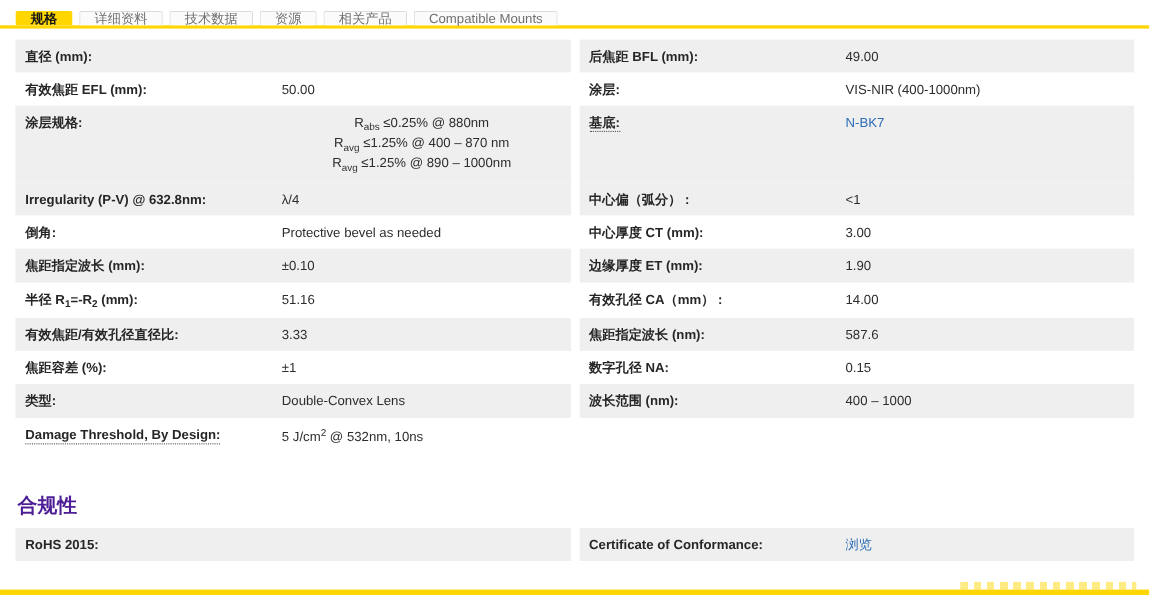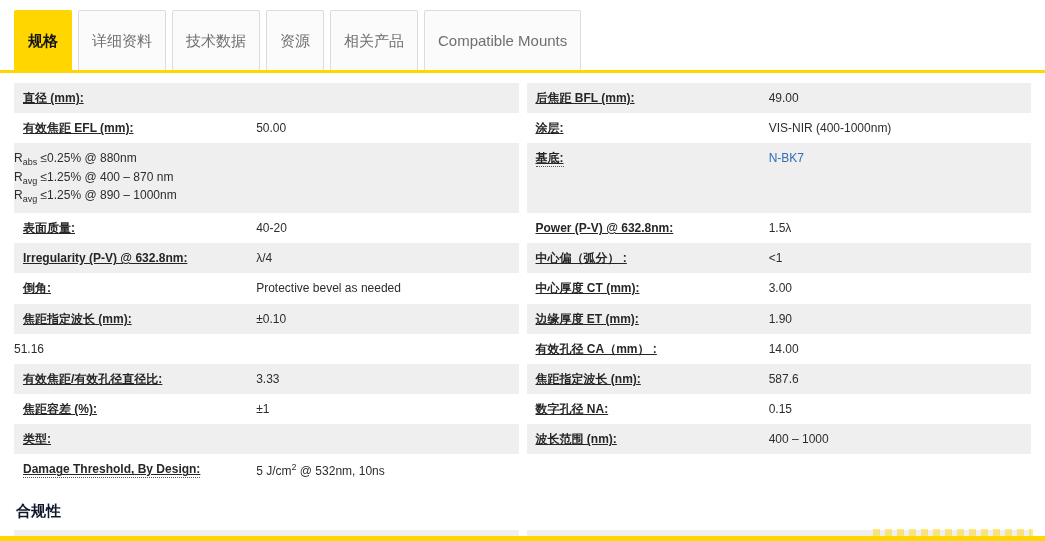--- a/index.html
+++ b/index.html
@@ -14,43 +14,43 @@
   .page{
     position:relative;width:1045px;height:541px;overflow:hidden;background:#fff;
     font-family:"Liberation Sans","DejaVu Sans",sans-serif;color:var(--text);
   }
   
   .tabbar{
     display:flex;align-items:flex-end;gap:6px;
     padding:10px 0 0 14px;border-bottom:3px solid var(--yellow);
   }
   .tab{
-    font-size:15px;line-height:1;padding:22px 13px;cursor:pointer;
+    font-size:12px;line-height:1;padding:0 13px;cursor:pointer;
     color:var(--muted);background:#fbfbfb;border:1px solid #dcdcdc;border-bottom:none;
     border-radius:2px 2px 0 0;white-space:nowrap;
   }
   .tab.active{
     background:var(--yellow);border-color:var(--yellow);color:#161616;font-weight:bold;
   }
   
   .content{margin:10px 14px 0 14px;}
   .spec-table{width:100%;}
   .row{display:flex;gap:8px;}
   .half{flex:1 1 0;display:flex;align-items:stretch;min-height:27px;background:#fff;}
   .row.gray .half{background:var(--row-gray);}
   .cell{font-size:12px;line-height:1.35;padding:7px 8px;}
   .label-cell{width:48%;padding-left:9px;}
   .value-cell{width:52%;padding-left:0;}
-  .spec-label{font-weight:600;color:#262626;text-decoration:underline;}
+  .spec-label{font-weight:600;color:#262626;}
   .tt{border-bottom:1px dotted #555;padding-bottom:1px;cursor:help;text-align:center;}
   .lnk{color:var(--link);text-decoration:none;cursor:pointer;}
   sub,sup{font-size:9px;}
-  .vline{display:block;}
-  
-  .section-heading{font-size:15px;font-weight:bold;color:#0f172a;margin:15px 0 9px 2px;}
+  .vline{display:block;text-align:center;}
+  
+  .section-heading{font-size:18px;font-weight:bold;color:#4c1d95;margin:35px 0 9px 2px;}
   
   .bottom-bar{position:absolute;left:0;right:0;bottom:0;height:5px;background:var(--yellow);}
   .clipped-frag{
     position:absolute;right:12px;bottom:5px;width:160px;height:7px;opacity:.65;
     background:repeating-linear-gradient(90deg,rgba(255,214,0,.75) 0 7px,rgba(255,214,0,0) 7px 12px);
   }
 </style>
 </head>
 <body>
 
@@ -81,41 +81,32 @@
             <div class="cell label-cell"><span class="spec-label">有效焦距 EFL (mm):</span></div>
             <div class="cell value-cell"><span>50.00</span></div>
           </div>
           <div class="half">
             <div class="cell label-cell"><span class="spec-label">涂层:</span></div>
             <div class="cell value-cell"><span>VIS-NIR (400-1000nm)</span></div>
           </div>
         </div>
         <div class="row gray">
           <div class="half">
+            <div class="cell label-cell"><span class="spec-label">涂层规格:</span></div>
             <div class="cell value-cell">
               <span class="vline">R<sub>abs</sub> ≤0.25% @ 880nm</span>
               <span class="vline">R<sub>avg</sub> ≤1.25% @ 400 – 870 nm</span>
               <span class="vline">R<sub>avg</sub> ≤1.25% @ 890 – 1000nm</span>
             </div>
           </div>
           <div class="half">
             <div class="cell label-cell"><span class="spec-label tt">基底:</span></div>
             <div class="cell value-cell"><a class="lnk">N-BK7</a></div>
           </div>
         </div>
-        <div class="row">
-          <div class="half">
-            <div class="cell label-cell"><span class="spec-label">表面质量:</span></div>
-            <div class="cell value-cell"><span>40-20</span></div>
-          </div>
-          <div class="half">
-            <div class="cell label-cell"><span class="spec-label">Power (P-V) @ 632.8nm:</span></div>
-            <div class="cell value-cell"><span>1.5λ</span></div>
-          </div>
-        </div>
         <div class="row gray">
           <div class="half">
             <div class="cell label-cell"><span class="spec-label">Irregularity (P-V) @ 632.8nm:</span></div>
             <div class="cell value-cell"><span>λ/4</span></div>
           </div>
           <div class="half">
             <div class="cell label-cell"><span class="spec-label">中心偏（弧分） :</span></div>
             <div class="cell value-cell"><span>&lt;1</span></div>
           </div>
         </div>
@@ -134,20 +125,21 @@
             <div class="cell label-cell"><span class="spec-label">焦距指定波长 (mm):</span></div>
             <div class="cell value-cell"><span>±0.10</span></div>
           </div>
           <div class="half">
             <div class="cell label-cell"><span class="spec-label">边缘厚度 ET (mm):</span></div>
             <div class="cell value-cell"><span>1.90</span></div>
           </div>
         </div>
         <div class="row">
           <div class="half">
+            <div class="cell label-cell"><span class="spec-label">半径 R<sub>1</sub>=-R<sub>2</sub> (mm):</span></div>
             <div class="cell value-cell"><span>51.16</span></div>
           </div>
           <div class="half">
             <div class="cell label-cell"><span class="spec-label">有效孔径 CA（mm） :</span></div>
             <div class="cell value-cell"><span>14.00</span></div>
           </div>
         </div>
         <div class="row gray">
           <div class="half">
             <div class="cell label-cell"><span class="spec-label">有效焦距/有效孔径直径比:</span></div>
@@ -164,20 +156,21 @@
             <div class="cell value-cell"><span>±1</span></div>
           </div>
           <div class="half">
             <div class="cell label-cell"><span class="spec-label">数字孔径 NA:</span></div>
             <div class="cell value-cell"><span>0.15</span></div>
           </div>
         </div>
         <div class="row gray">
           <div class="half">
             <div class="cell label-cell"><span class="spec-label">类型:</span></div>
+            <div class="cell value-cell"><span>Double-Convex Lens</span></div>
           </div>
           <div class="half">
             <div class="cell label-cell"><span class="spec-label">波长范围 (nm):</span></div>
             <div class="cell value-cell"><span>400 – 1000</span></div>
           </div>
         </div>
         <div class="row">
           <div class="half">
             <div class="cell label-cell"><span class="spec-label tt">Damage Threshold, By Design:</span></div>
             <div class="cell value-cell"><span>5 J/cm<sup>2</sup> @ 532nm, 10ns</span></div>
@@ -187,20 +180,21 @@
       </div>
 
     <h2 class="section-heading">合规性</h2>
 
     <div class="spec-table">
         <div class="row gray">
           <div class="half">
             <div class="cell label-cell"><span class="spec-label">RoHS 2015:</span></div>
           </div>
           <div class="half">
+            <div class="cell label-cell"><span class="spec-label">Certificate of Conformance:</span></div>
             <div class="cell value-cell"><a class="lnk">浏览</a></div>
           </div>
         </div>
         <div class="row">
           <div class="half">
             <div class="cell label-cell"></div>
             <div class="cell value-cell"></div>
           </div>
           <div class="half"></div>
         </div>

